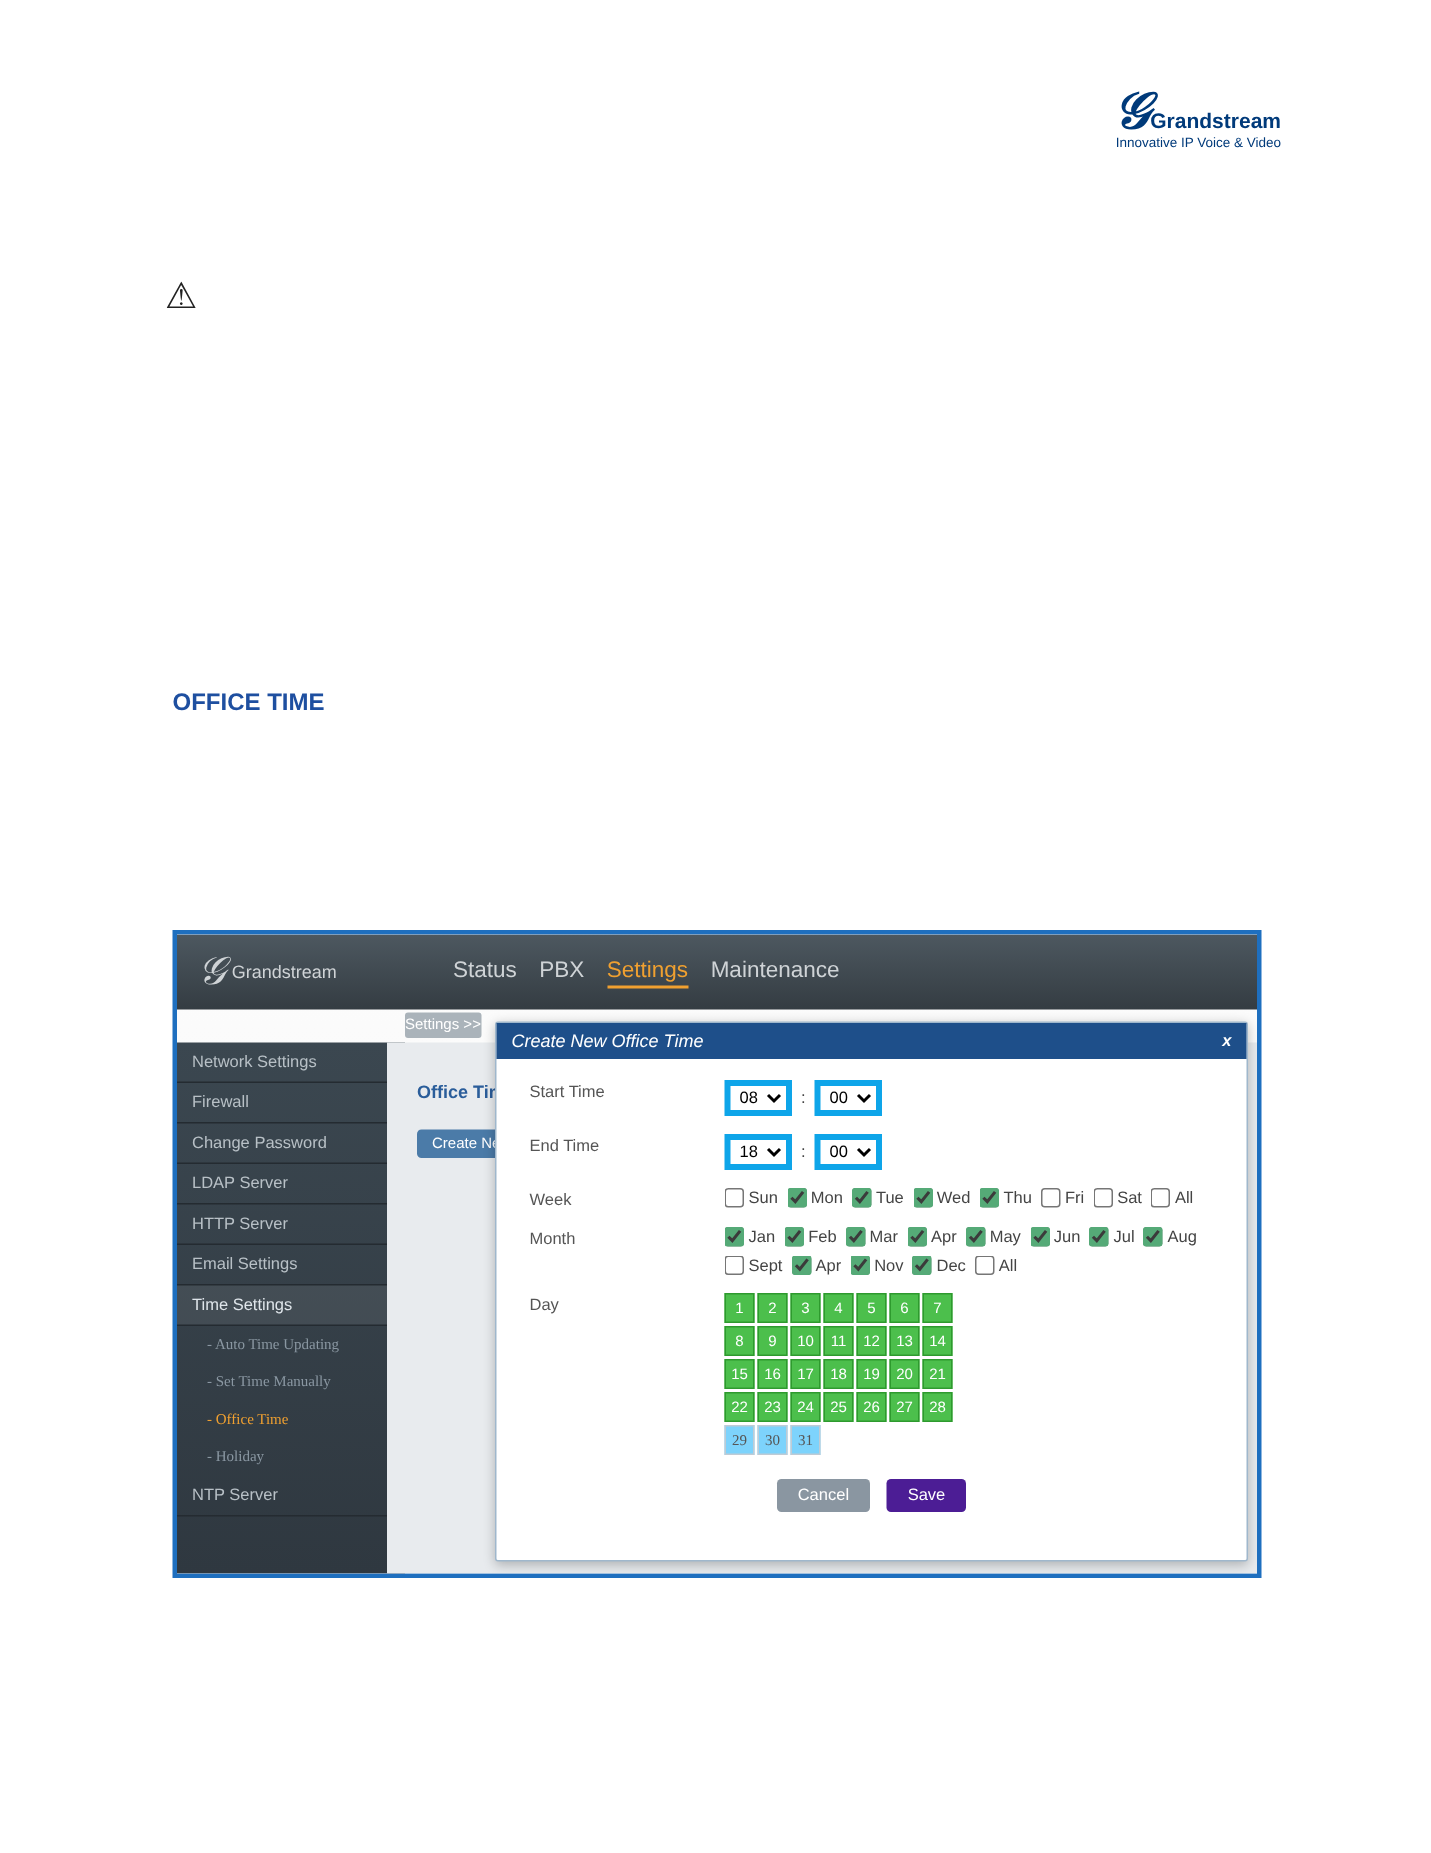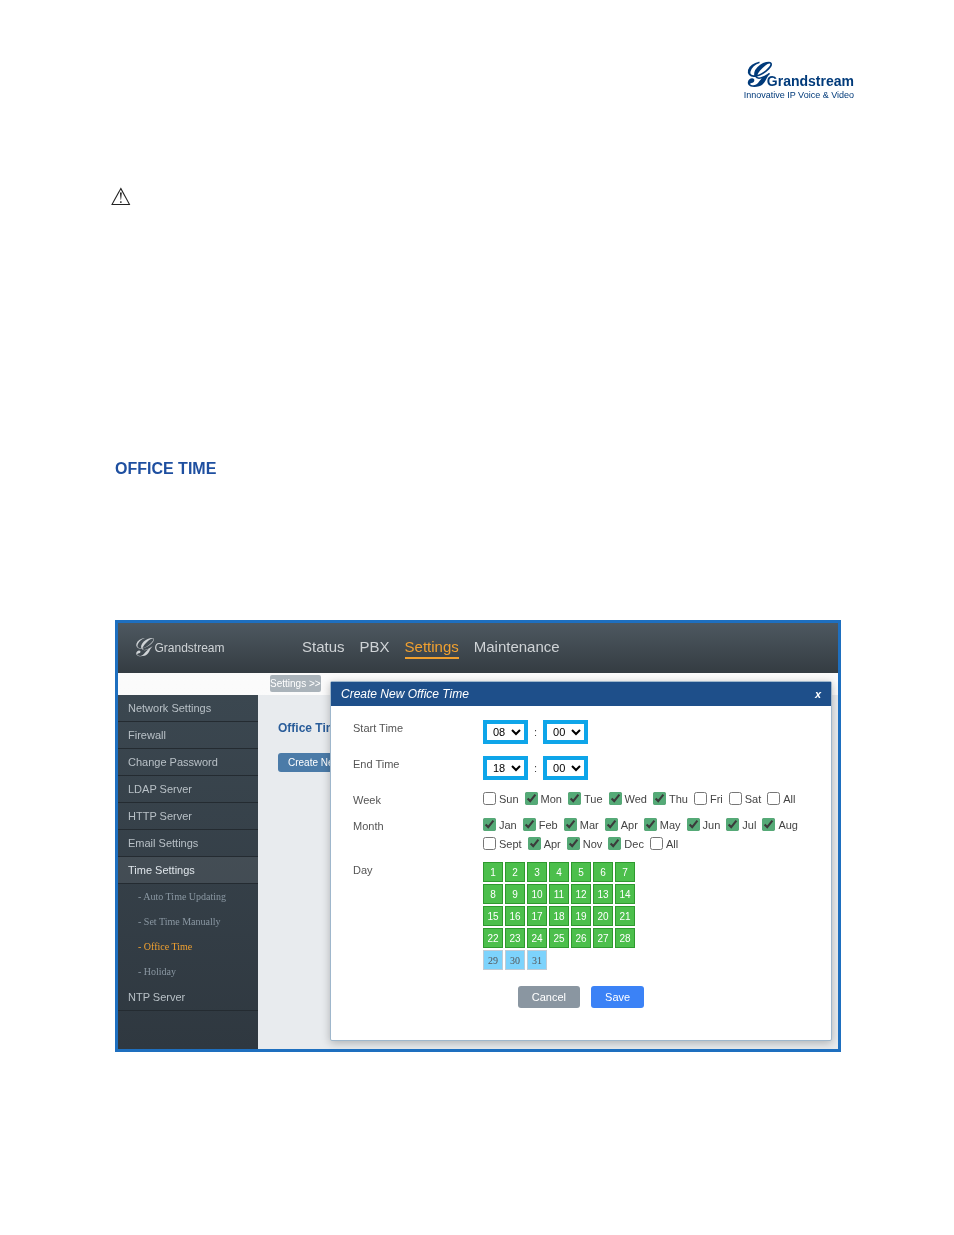--- a/index.html
+++ b/index.html
@@ -108,21 +108,21 @@
   .val { flex:1; display:flex; flex-wrap:wrap; align-items:center; gap:6px;}
   select { border:4px solid #0ea5e9; background:#fff; font-size:11px; padding:1px 2px; }
   input[type=checkbox]{ accent-color:#5a7; }
   .adv-i { display:inline-block; width:14px; height:14px; border:1px solid #888; border-radius:50%; text-align:center; font-size:9px; line-height:13px; color:#888; margin-left:-18px; margin-right:4px;}
   .daygrid { display:grid; grid-template-columns: repeat(7, 20px); gap:2px; }
   .daycell { width:20px; height:20px; background:#4cbf4c; border:1px solid #2e9a2e; color:#fff; display:flex; align-items:center; justify-content:center; font-size:10px;}
   .daycell.off { background:#7dd3fc; color:#555; border-color:#bfcbd5;font-family:Liberation Serif, serif;}
   .btnrow { text-align:center; margin-top:16px; }
   .btn { display:inline-block; padding:5px 14px; border-radius:3px; font-size:11px; margin:0 4px; }
   .btn-cancel { background:#8a96a1; color:#fff; }
-  .btn-save { background:#3b82f6; color:#fff; }
+  .btn-save { background:#4c1d95; color:#fff; }
   .chk { display:inline-flex; align-items:center; gap:3px; font-size:11px;}
   .close-x { color:#fff; font-weight:bold; cursor:pointer; font-size:11px;}
 </style>
 </head>
 <body>
 
 <div class="hdr-logo">
   <div class="gs-logo">
     <span class="gs-swoosh">𝒢</span><span class="gs-name">Grandstream</span>
     <div class="gs-tag">Innovative IP Voice &amp; Video</div>

